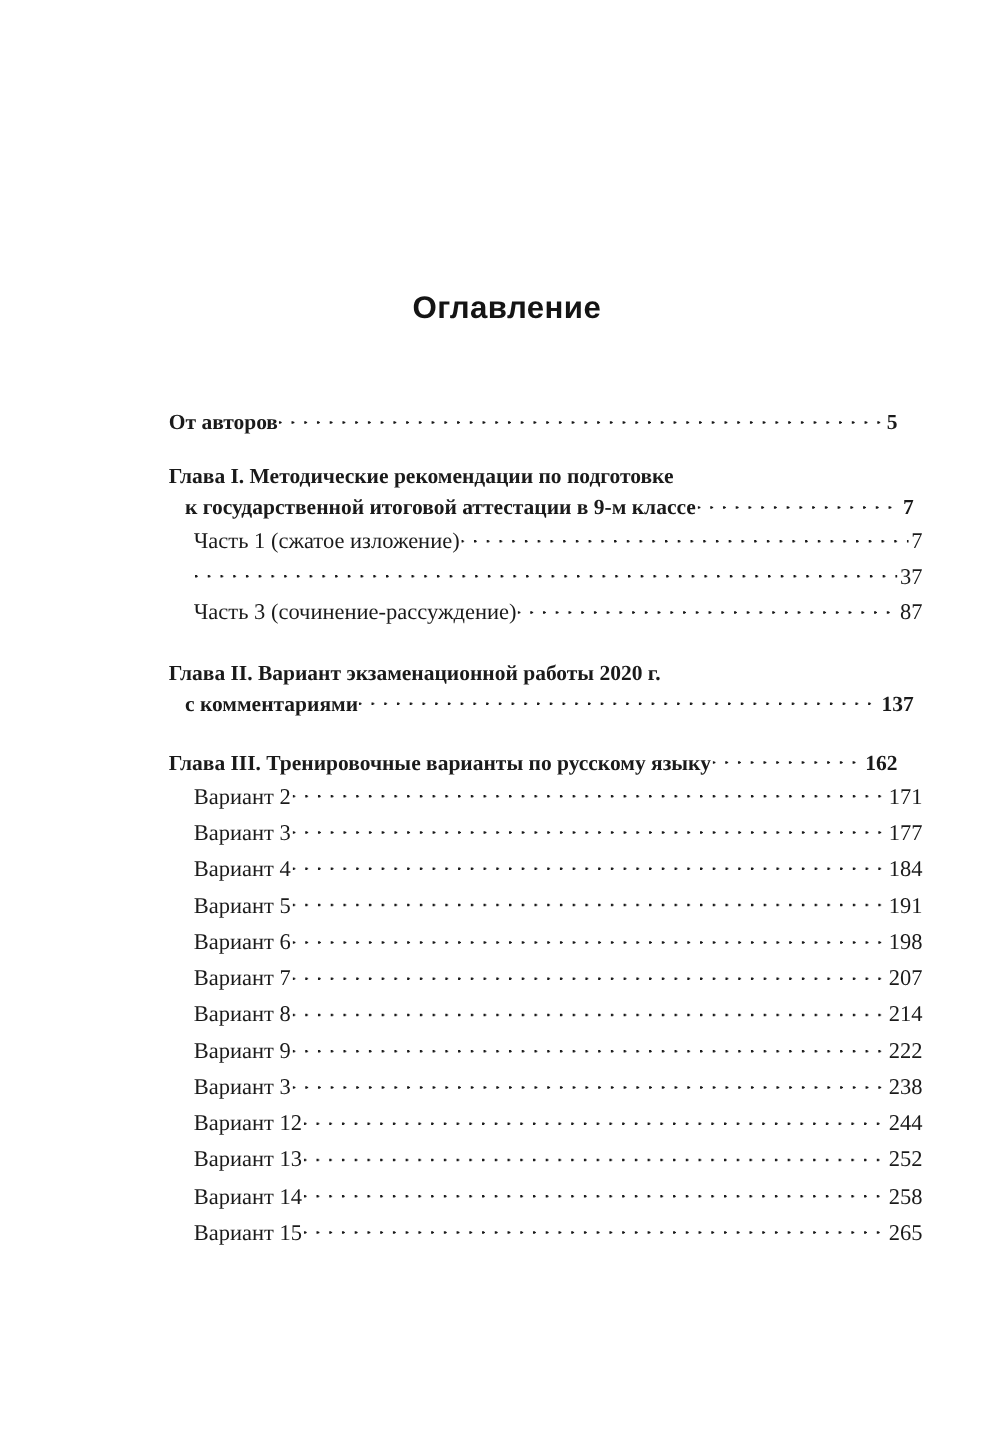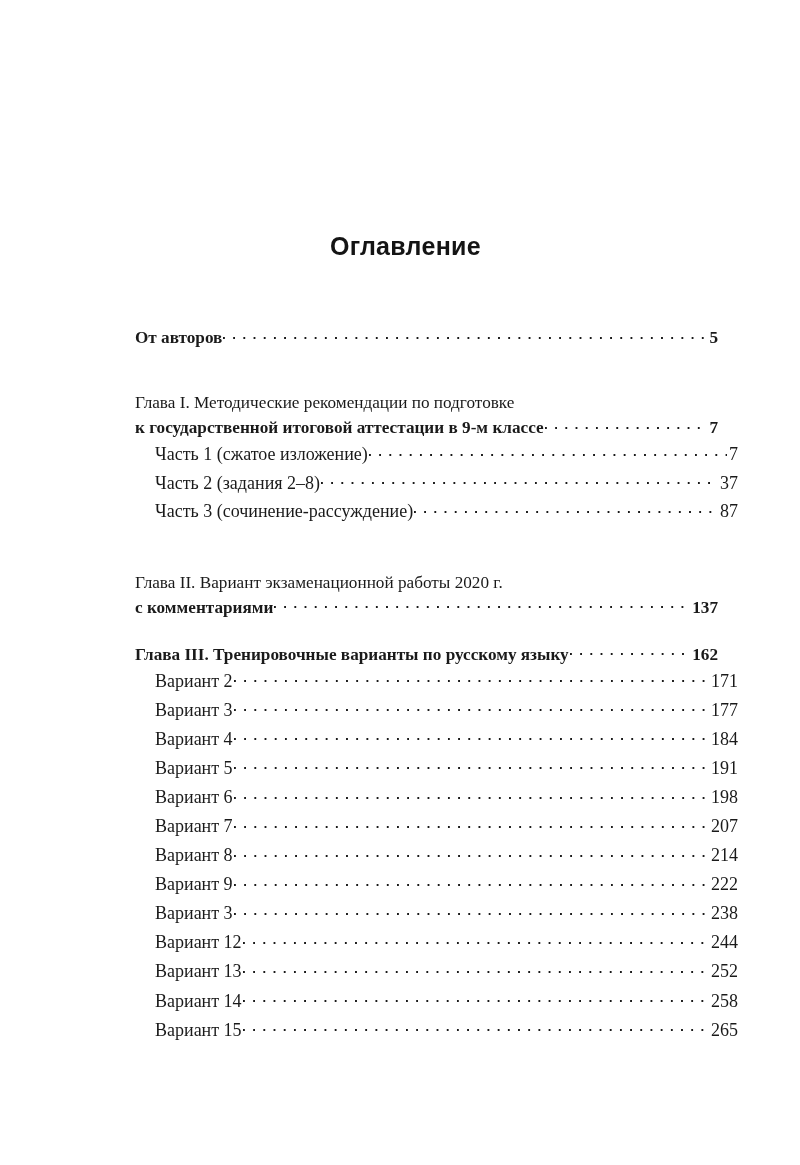--- a/index.html
+++ b/index.html
@@ -81,35 +81,34 @@
   }
 
   .entry-page {
     flex: 0 0 auto;
     text-align: right;
     padding-left: 1px;
   }
 
   
   .lvl0 { margin-left: 0px; }
-  .lvl1 { }
+  .lvl1 { margin-left: 13px; }
   .lvl2 { margin-left: 20px; }
 
   .bold   { font-weight: bold; }
   .normal { font-weight: normal; }
 
   .sz-chapter { font-size: 17.2px; line-height: 25px; }
   .sz-part    { font-size: 18px;   line-height: 28.5px; }
   .sz-variant { font-size: 18px;   line-height: 29.1px; }
 
   
   .toc-line {
     white-space: nowrap;
-    font-weight: normal;
-    margin-top: 22px;
+    font-weight: bold;
   }
   .gap-md { height: 18px; }
   .gap-lg { height: 22px; }
 </style>
 </head>
 <body>
 
 <div class="page">
 
   <div class="toc-title">Оглавление</div>
@@ -130,21 +129,20 @@
       <span class="leader"></span>
       <span class="entry-page">7</span>
     </div>
 
     <div class="toc-entry lvl2 normal sz-part">
       <span class="entry-label">Часть 1 (сжатое изложение)</span>
       <span class="leader"></span>
       <span class="entry-page">7</span>
     </div>
     <div class="toc-entry lvl2 normal sz-part">
-      <span class="entry-label">Часть 2 (задания 2–8)</span>
       <span class="leader"></span>
       <span class="entry-page">37</span>
     </div>
     <div class="toc-entry lvl2 normal sz-part">
       <span class="entry-label">Часть 3 (сочинение-рассуждение)</span>
       <span class="leader"></span>
       <span class="entry-page">87</span>
     </div>
 
     <div class="gap-lg"></div>

